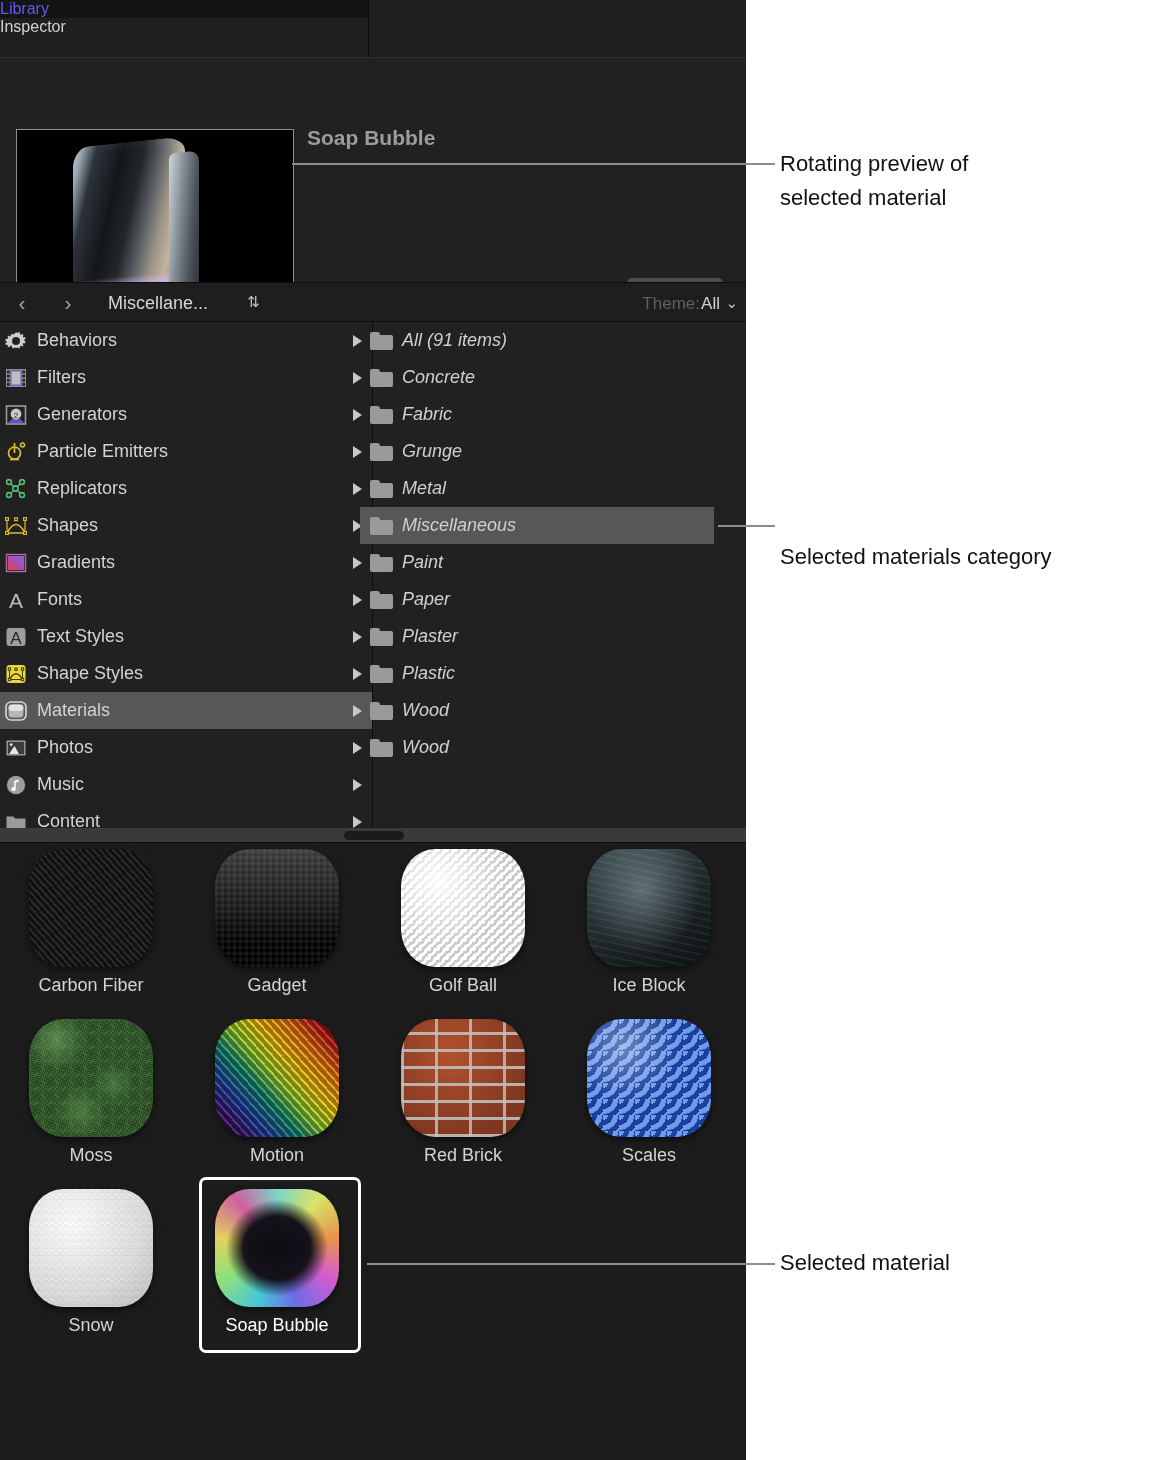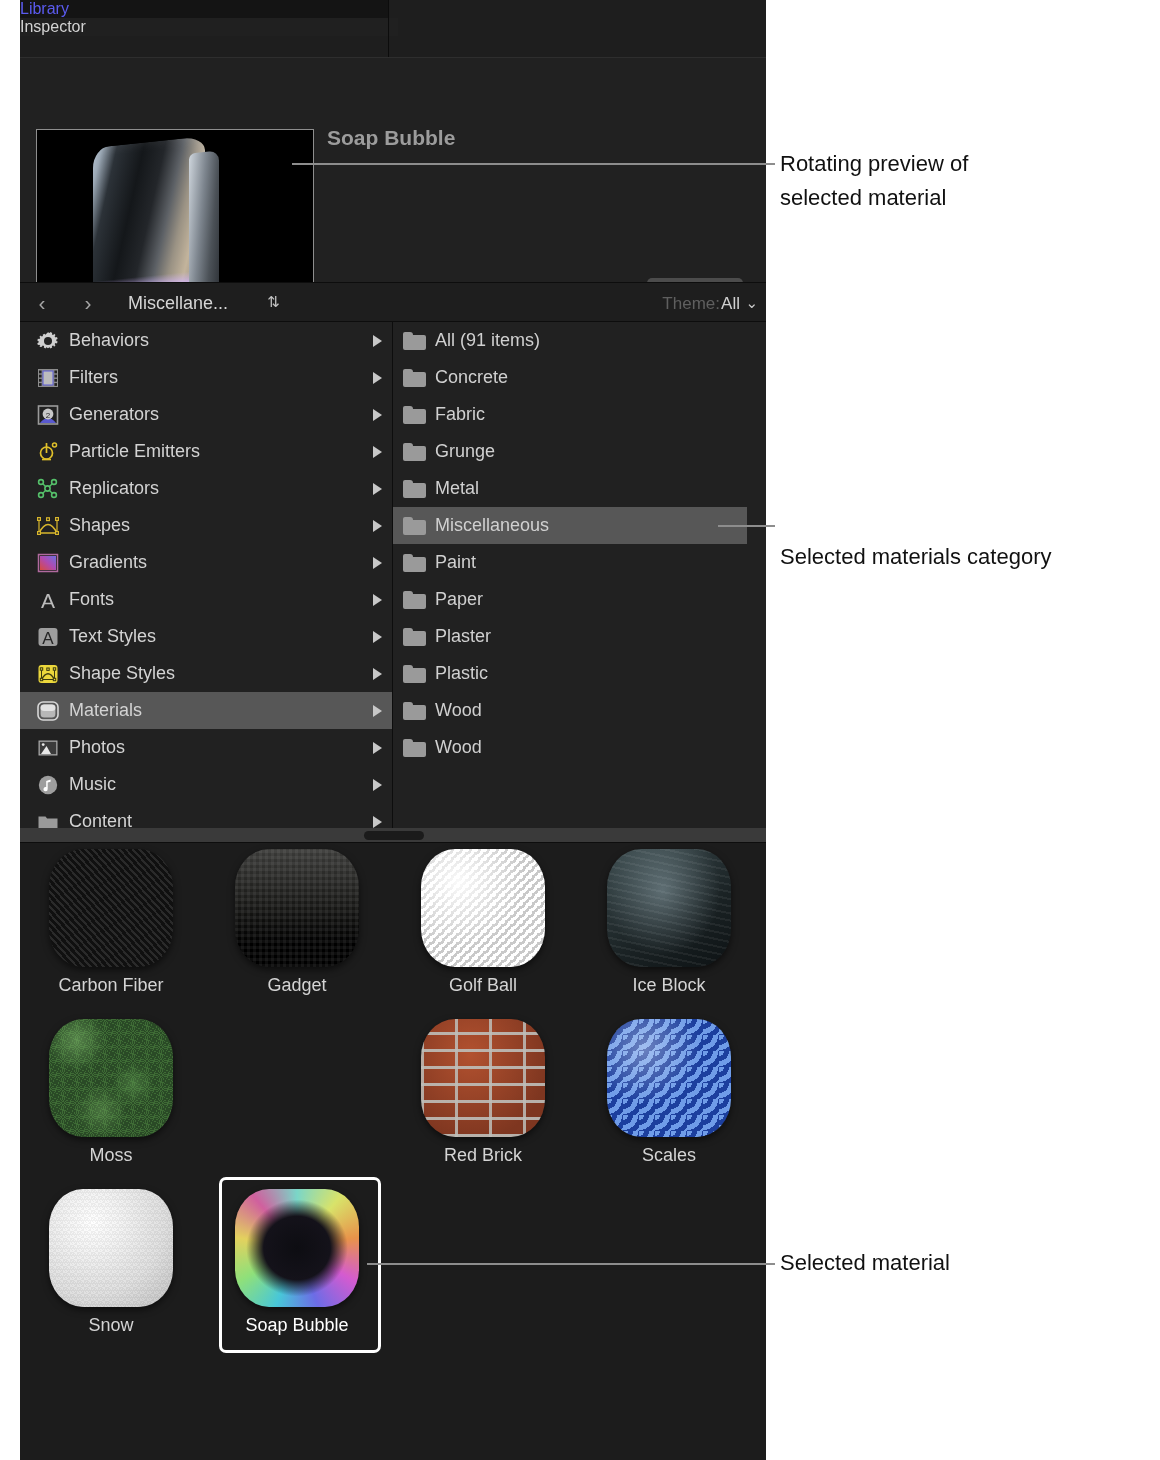--- a/index.html
+++ b/index.html
@@ -1,20 +1,20 @@
 <!DOCTYPE html>
 <html><head>
 <meta charset="utf-8">
 <style>
   html,body{margin:0;padding:0;background:#ffffff;}
   body{width:1160px;height:1460px;position:relative;overflow:hidden;
        font-family:"Liberation Sans","DejaVu Sans",sans-serif;}
 
   
-  #panel{position:absolute;left:0;top:0;width:746px;height:1460px;background:#1e1e1e;margin-left:20px;}
+  #panel{position:absolute;left:0;top:0;width:746px;height:1460px;background:#1e1e1e;}
 
   
   #tabbar{position:absolute;left:0;top:0;width:746px;height:57px;background:#1e1e1e;}
   #tab-library{left:0;width:368px;background:#141414;color:#5b5bf0;}
   #tab-inspector{left:368px;width:378px;background:#202020;color:#d2d2d2;}
   #tabdiv{position:absolute;left:368px;top:0;width:1px;height:57px;background:#0c0c0c;}
   #tabunder{position:absolute;left:0;top:57px;width:746px;height:1px;background:#2e2e2e;}
 
   
   #previewzone{position:absolute;left:0;top:58px;width:746px;height:224px;background:#212121;}
@@ -46,23 +46,23 @@
   #pathstep{position:absolute;left:247px;top:9px;font-size:15px;color:#c3c3c3;line-height:20px;}
   #themelabel{position:absolute;right:46px;top:11px;font-size:17px;color:#5f5f5f;}
   #themeval{position:absolute;right:26px;top:11px;font-size:17px;color:#d0d0d0;}
   #themechev{position:absolute;right:8px;top:11px;font-size:15px;color:#cfcfcf;}
   #pathunder{position:absolute;left:0;top:321px;width:746px;height:1px;background:#0d0d0d;}
 
   
   #cols{position:absolute;left:0;top:322px;width:746px;height:506px;background:#212121;overflow:hidden;}
   #colL{position:absolute;left:0;top:0;width:372px;height:506px;}
   #colsep{position:absolute;left:372px;top:0;width:1px;height:506px;background:#0d0d0d;}
-  #colR{position:absolute;left:373px;top:0;width:373px;height:506px;}
-
-  .lrow{position:relative;height:37px;display:flex;align-items:center;padding-left:16px;}
+  #colR{position:absolute;left:360px;top:0;width:373px;height:506px;font-style:italic;}
+
+  .lrow{position:relative;height:37px;display:flex;align-items:center;padding-left:4px;}
   .lrow.sel{background:#575757;}
   .lrow .lbl{font-size:18px;color:#d3d3d3;margin-left:9px;}
   .lrow .disc{position:absolute;right:10px;top:13px;width:0;height:0;
               border-left:9px solid #c8c8c8;border-top:6px solid transparent;border-bottom:6px solid transparent;}
   .ico{width:24px;height:24px;position:relative;flex:0 0 24px;}
 
   .frow{position:relative;height:37px;display:flex;align-items:center;padding-left:10px;}
   .frow.sel{background:#575757;width:344px;}
   .frow .lbl{font-size:18px;color:#d0d0d0;margin-left:8px;}
   .folder{width:24px;height:18px;flex:0 0 24px;position:relative;}
@@ -411,20 +411,26 @@
           <div class="tb t-ice"></div>
         </div>
         <div class="cname">Ice Block</div>
       </div>
       <div class="cell" style="left: 2px; top: 170px;">
         <div class="thumbwrap">
           <div class="tb t-moss"></div>
         </div>
         <div class="cname">Moss</div>
       </div>
+      <div class="cell" style="left: 188px; top: 170px;">
+        <div class="thumbwrap">
+          <div class="tb t-motion"></div>
+        </div>
+        <div class="cname">Motion</div>
+      </div>
       <div class="cell" style="left: 374px; top: 170px;">
         <div class="thumbwrap">
           <div class="tb t-brick"></div>
         </div>
         <div class="cname">Red Brick</div>
       </div>
       <div class="cell" style="left: 560px; top: 170px;">
         <div class="thumbwrap">
           <div class="tb t-scales"></div>
         </div>

